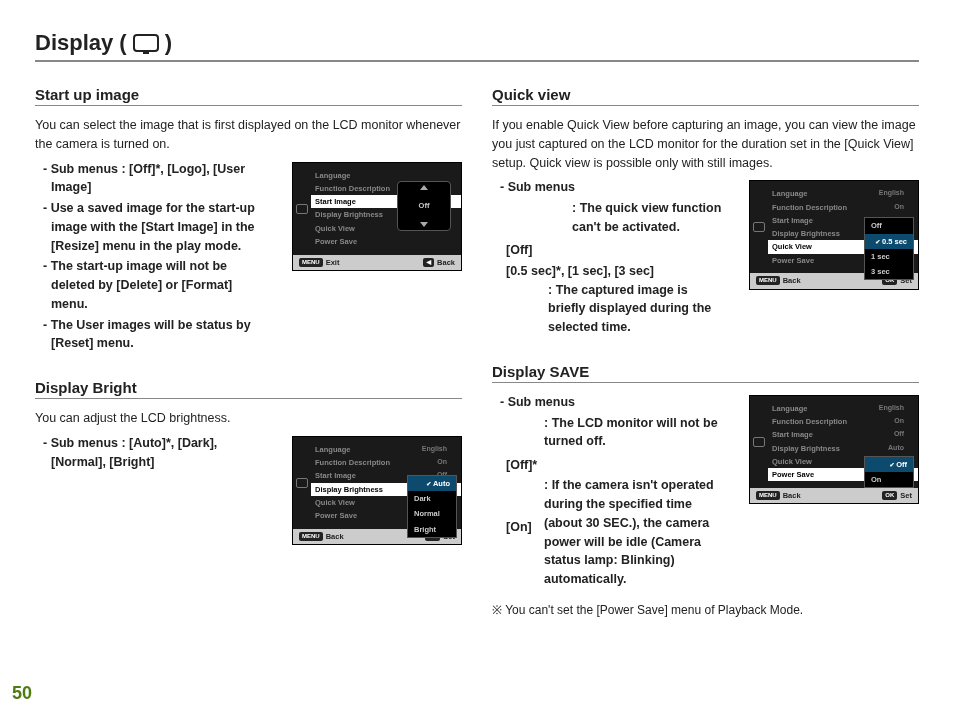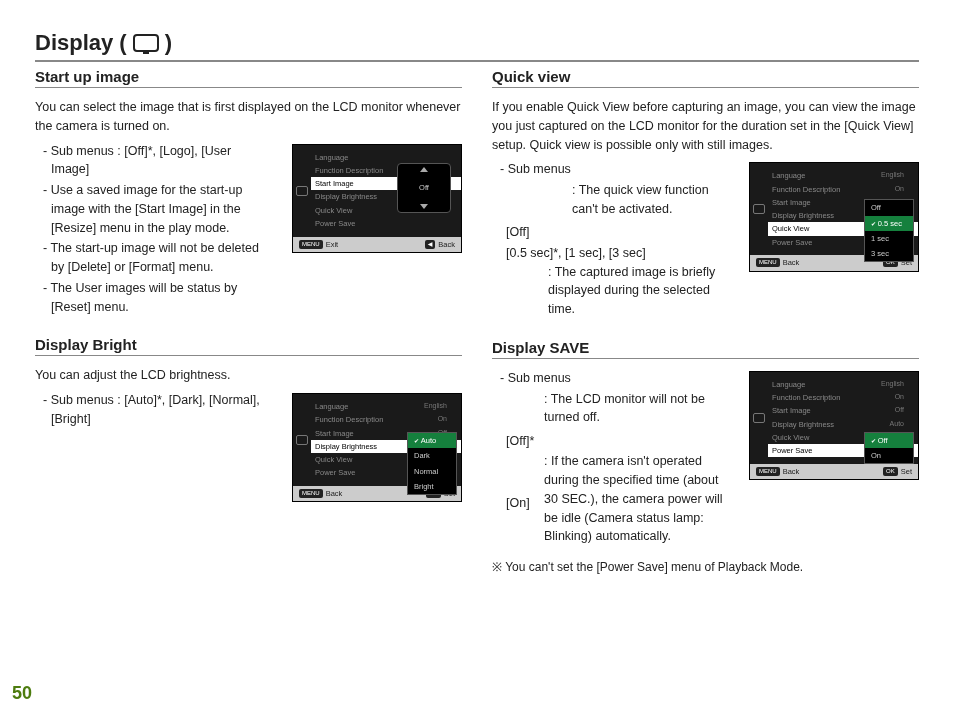--- a/index.html
+++ b/index.html
@@ -42,29 +42,29 @@
   .columns {
     display: flex;
     gap: 30px;
   }
   .col { flex: 1; }
   .section-title {
     font-size: 15px;
     border-bottom: 1px solid #888;
     padding-bottom: 2px;
     margin-bottom: 10px;
-    margin-top: 6px;
+    margin-top: 24px;
   }
   .section-body {
     font-size: 12.5px;
     line-height: 1.5;
     margin-bottom: 18px;
   }
   .section-body p { margin-bottom: 6px; }
-  .flexrow { display: flex; gap: 21px; align-items: flex-start; }
+  .flexrow { display: flex; gap: 21px; align-items: flex-start; font-weight: bold; }
   .text-block { flex: 1; }
   ul.notes { list-style: none; padding-left: 8px; }
   ul.notes li { text-indent: -8px; padding-left: 8px; margin-bottom: 2px; }
   ul.notes li::before { content: "- "; }
   .sub-def { display: flex; gap: 6px; padding-left: 14px; margin-bottom: 2px; }
   .sub-def .key { width: 60px; flex-shrink: 0; margin-top: 42px; }
   .sub-def .desc { flex: 1; }
   .sub-def2 { padding-left: 14px; margin-bottom: 2px; }
   .sub-def2 .desc { padding-left: 42px; display: block; }
 
@@ -111,21 +111,21 @@
   .lcd-popup {
     position: absolute;
     right: 4px;
     background: #000;
     border: 1px solid #555;
     min-width: 50px;
     font-size: 7.5px;
     color: #ccc;
   }
   .lcd-popup .poprow { padding: 2px 6px; }
-  .lcd-popup .poprow.sel { background: #15803d; color: #fff; }
+  .lcd-popup .poprow.sel { background: #0c4a6e; color: #fff; text-align: right; }
   .lcd-popup .check::before { content: "✔ "; font-size: 6px; }
   .lcd-popup.center-box {
     top: 18px; right: 10px;
     width: 54px; height: 50px;
     display: flex; align-items: center; justify-content: center;
     border-radius: 4px;
   }
   .lcd-popup .arrow-up, .lcd-popup .arrow-down {
     position: absolute; left: 50%; transform: translateX(-50%);
     width: 0; height: 0; border-left: 4px solid transparent; border-right: 4px solid transparent;

